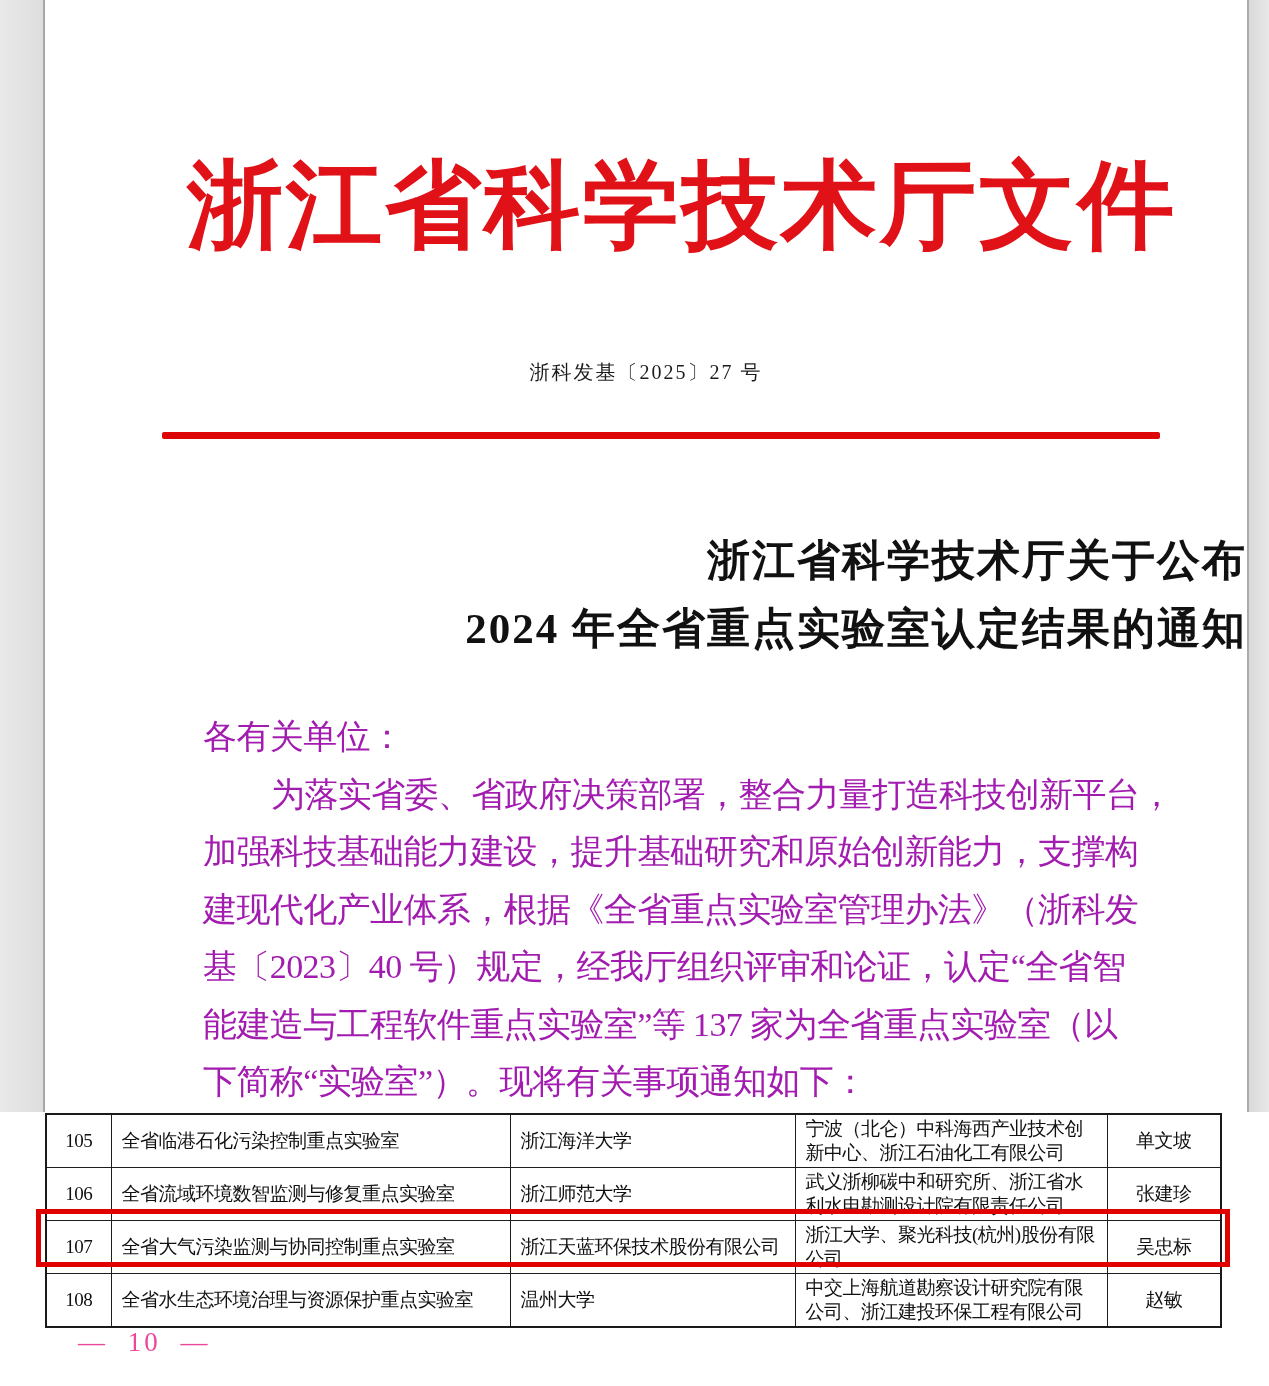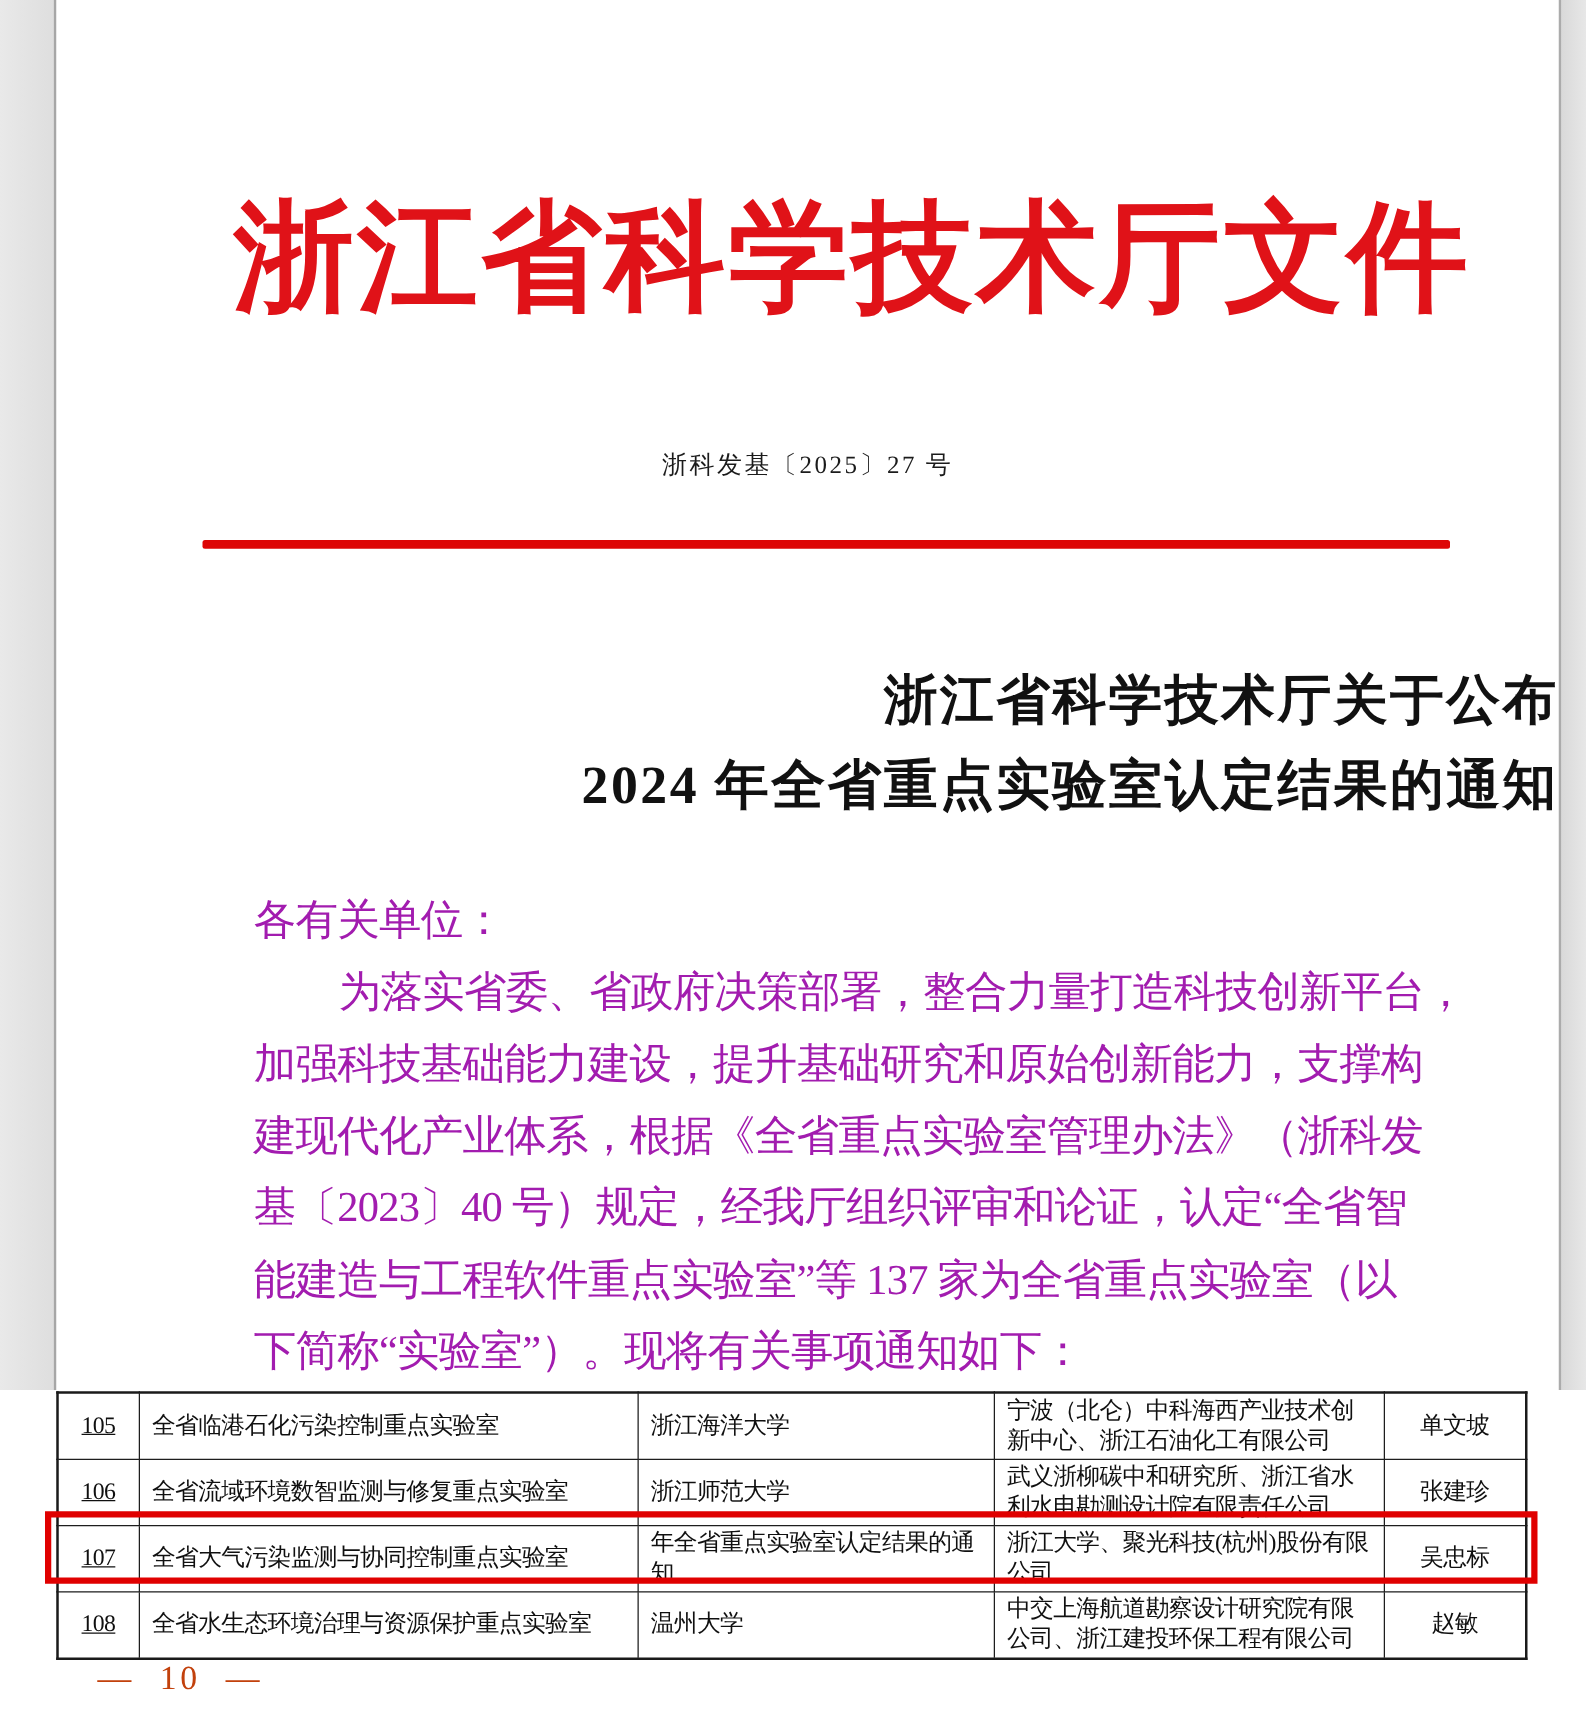--- a/index.html
+++ b/index.html
@@ -80,38 +80,38 @@
   }
   .results-table td{
     border:1.5px solid #1d1d1d;
     padding:2px 10px;
     vertical-align:middle;
     line-height:24px;
   }
   .results-table tr{height:50px;}
   .results-table{border:2px solid #1a1a1a;}
   td.c-no,td.c-director{text-align:center;padding:2px 2px;}
-  td.c-no{font-family:"Liberation Serif","DejaVu Serif",serif;text-decoration:underline;}
+  td.c-no{font-family:"Liberation Serif","DejaVu Serif",serif;}
   td.c-lab,td.c-host,td.c-partners{text-align:left;}
 
   .highlight-box{
     position:absolute;left:36px;top:1209px;
     width:1194px;height:58px;
     border:5px solid #e00000;
     box-sizing:border-box;
     background:transparent;
     z-index:5;
     pointer-events:none;
   }
   .page-number{
     position:absolute;left:78px;top:1327px;
     font-size:27px;
     letter-spacing:3px;
     word-spacing:10px;
-    color:#c2410c;
+    color:#ec4899;
     white-space:nowrap;
   }
 </style>
 </head>
 <body>
 
 <div class="stage">
 
   <div class="margin-strip margin-left"></div>
   <div class="margin-strip margin-right"></div>
@@ -156,21 +156,21 @@
       <tr>
         <td class="c-no">106</td>
         <td class="c-lab">全省流域环境数智监测与修复重点实验室</td>
         <td class="c-host">浙江师范大学</td>
         <td class="c-partners">武义浙柳碳中和研究所、浙江省水利水电勘测设计院有限责任公司</td>
         <td class="c-director">张建珍</td>
       </tr>
       <tr>
         <td class="c-no">107</td>
         <td class="c-lab">全省大气污染监测与协同控制重点实验室</td>
-        <td class="c-host">年全省重点实验室认定结果的通知</td>
+        <td class="c-host">浙江天蓝环保技术股份有限公司</td>
         <td class="c-partners">浙江大学、聚光科技(杭州)股份有限公司</td>
         <td class="c-director">吴忠标</td>
       </tr>
       <tr>
         <td class="c-no">108</td>
         <td class="c-lab">全省水生态环境治理与资源保护重点实验室</td>
         <td class="c-host">温州大学</td>
         <td class="c-partners">中交上海航道勘察设计研究院有限公司、浙江建投环保工程有限公司</td>
         <td class="c-director">赵敏</td>
       </tr>

